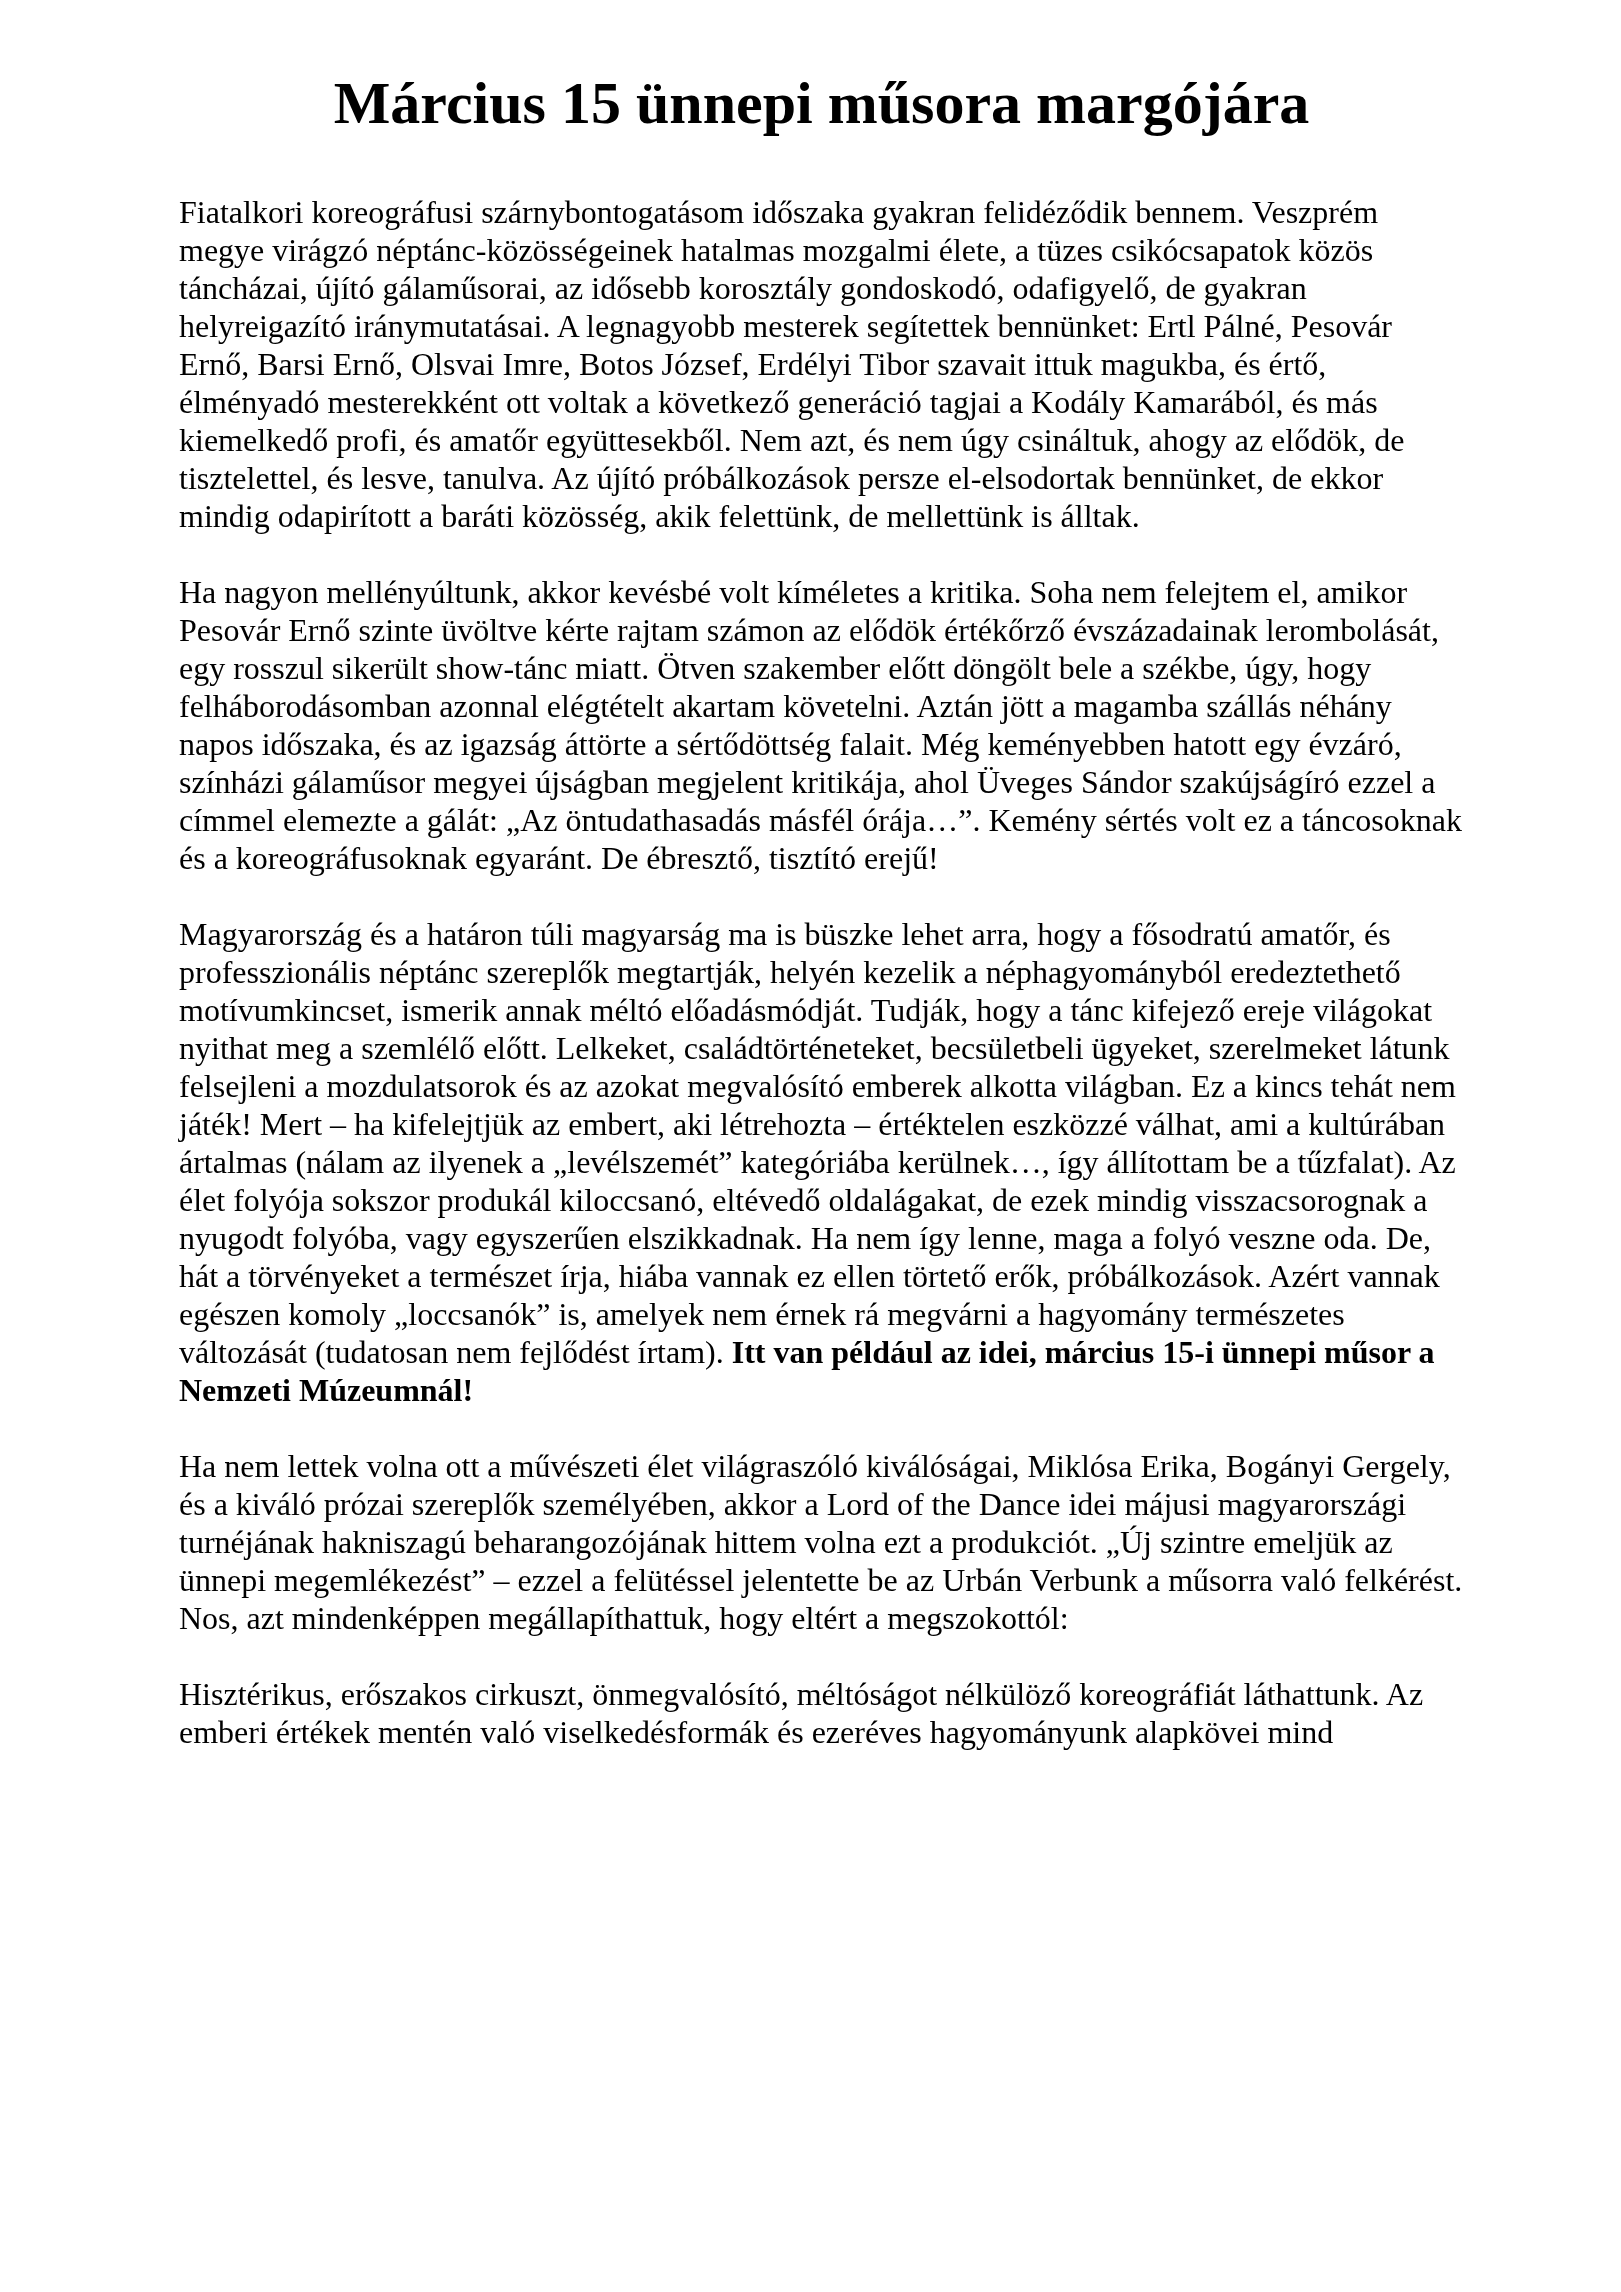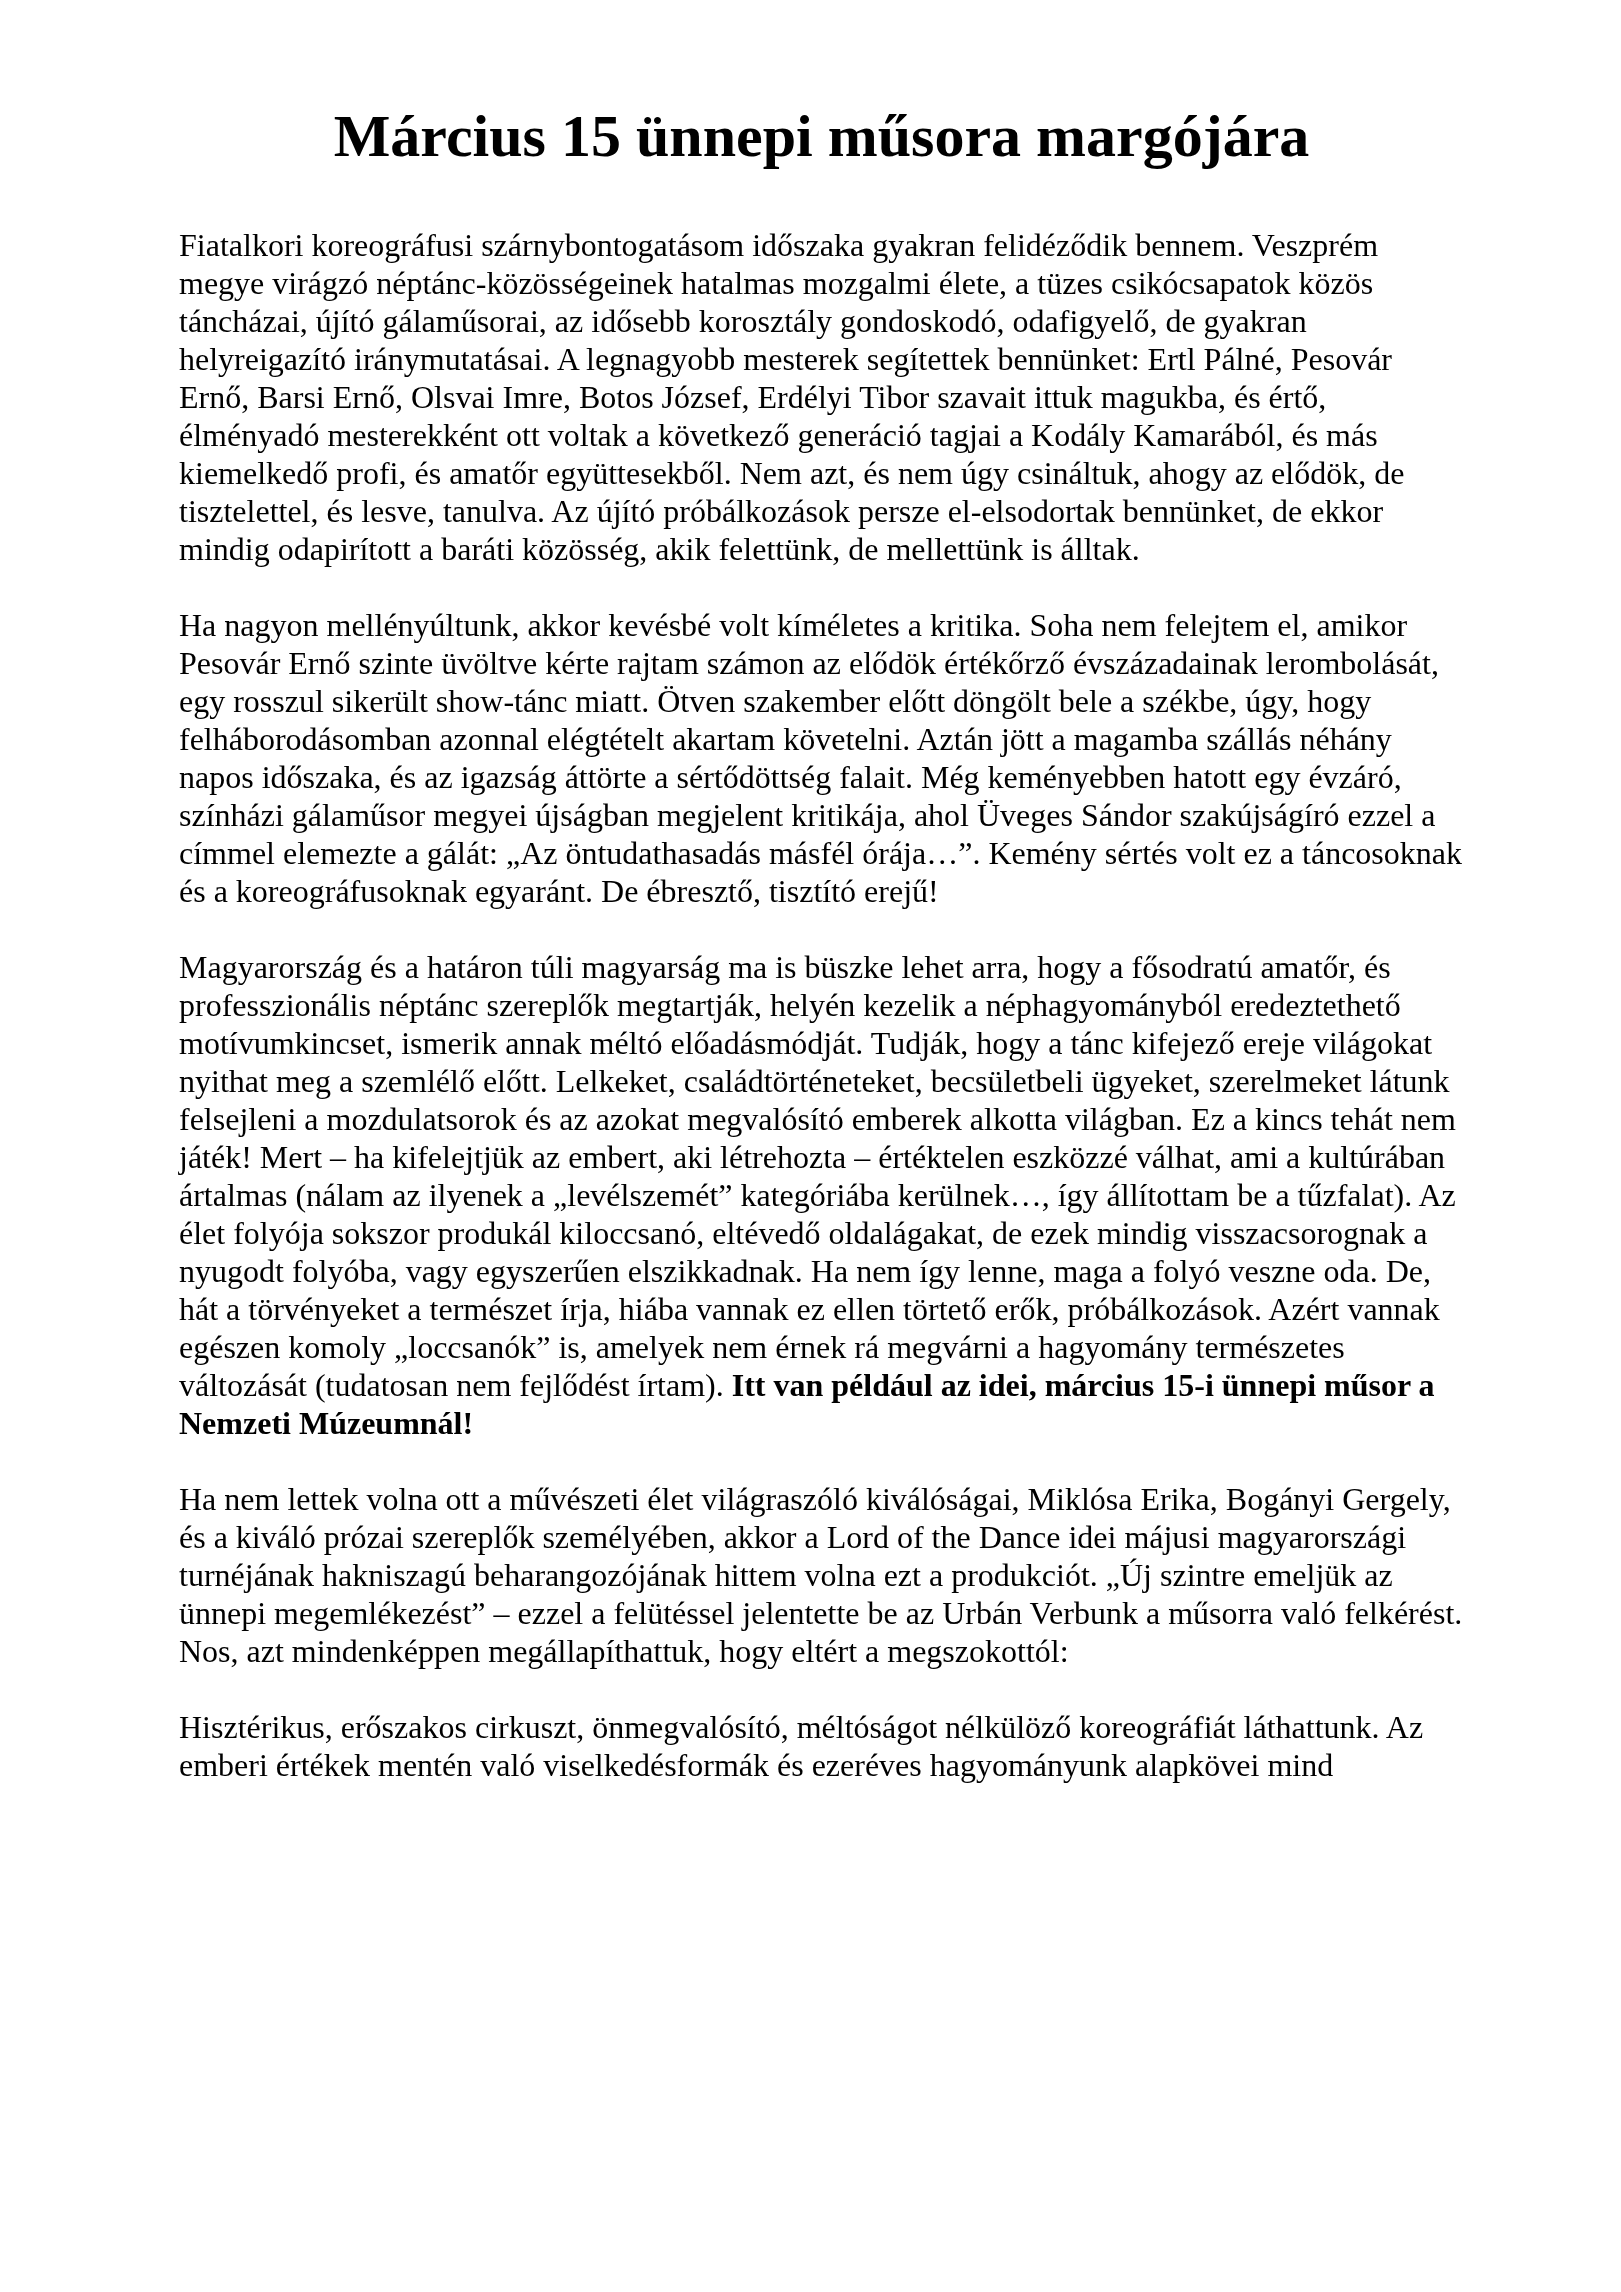--- a/index.html
+++ b/index.html
@@ -11,21 +11,21 @@
     width: 1621px;
     height: 2293px;
     overflow: hidden;
   }
   .page {
     box-sizing: border-box;
     width: 1621px;
     height: 2293px;
     background: #ffffff;
     color: #000000;
-    padding: 101px 157px 118px 179px;
+    padding: 68px 157px 118px 179px;
     font-family: "Liberation Serif", "DejaVu Serif", serif;
     font-size: 32px;
     line-height: 38px;
     text-align: left;
   }
   .doc-title {
     font-size: 60px;
     line-height: 71px;
     font-weight: bold;
     text-align: center;

